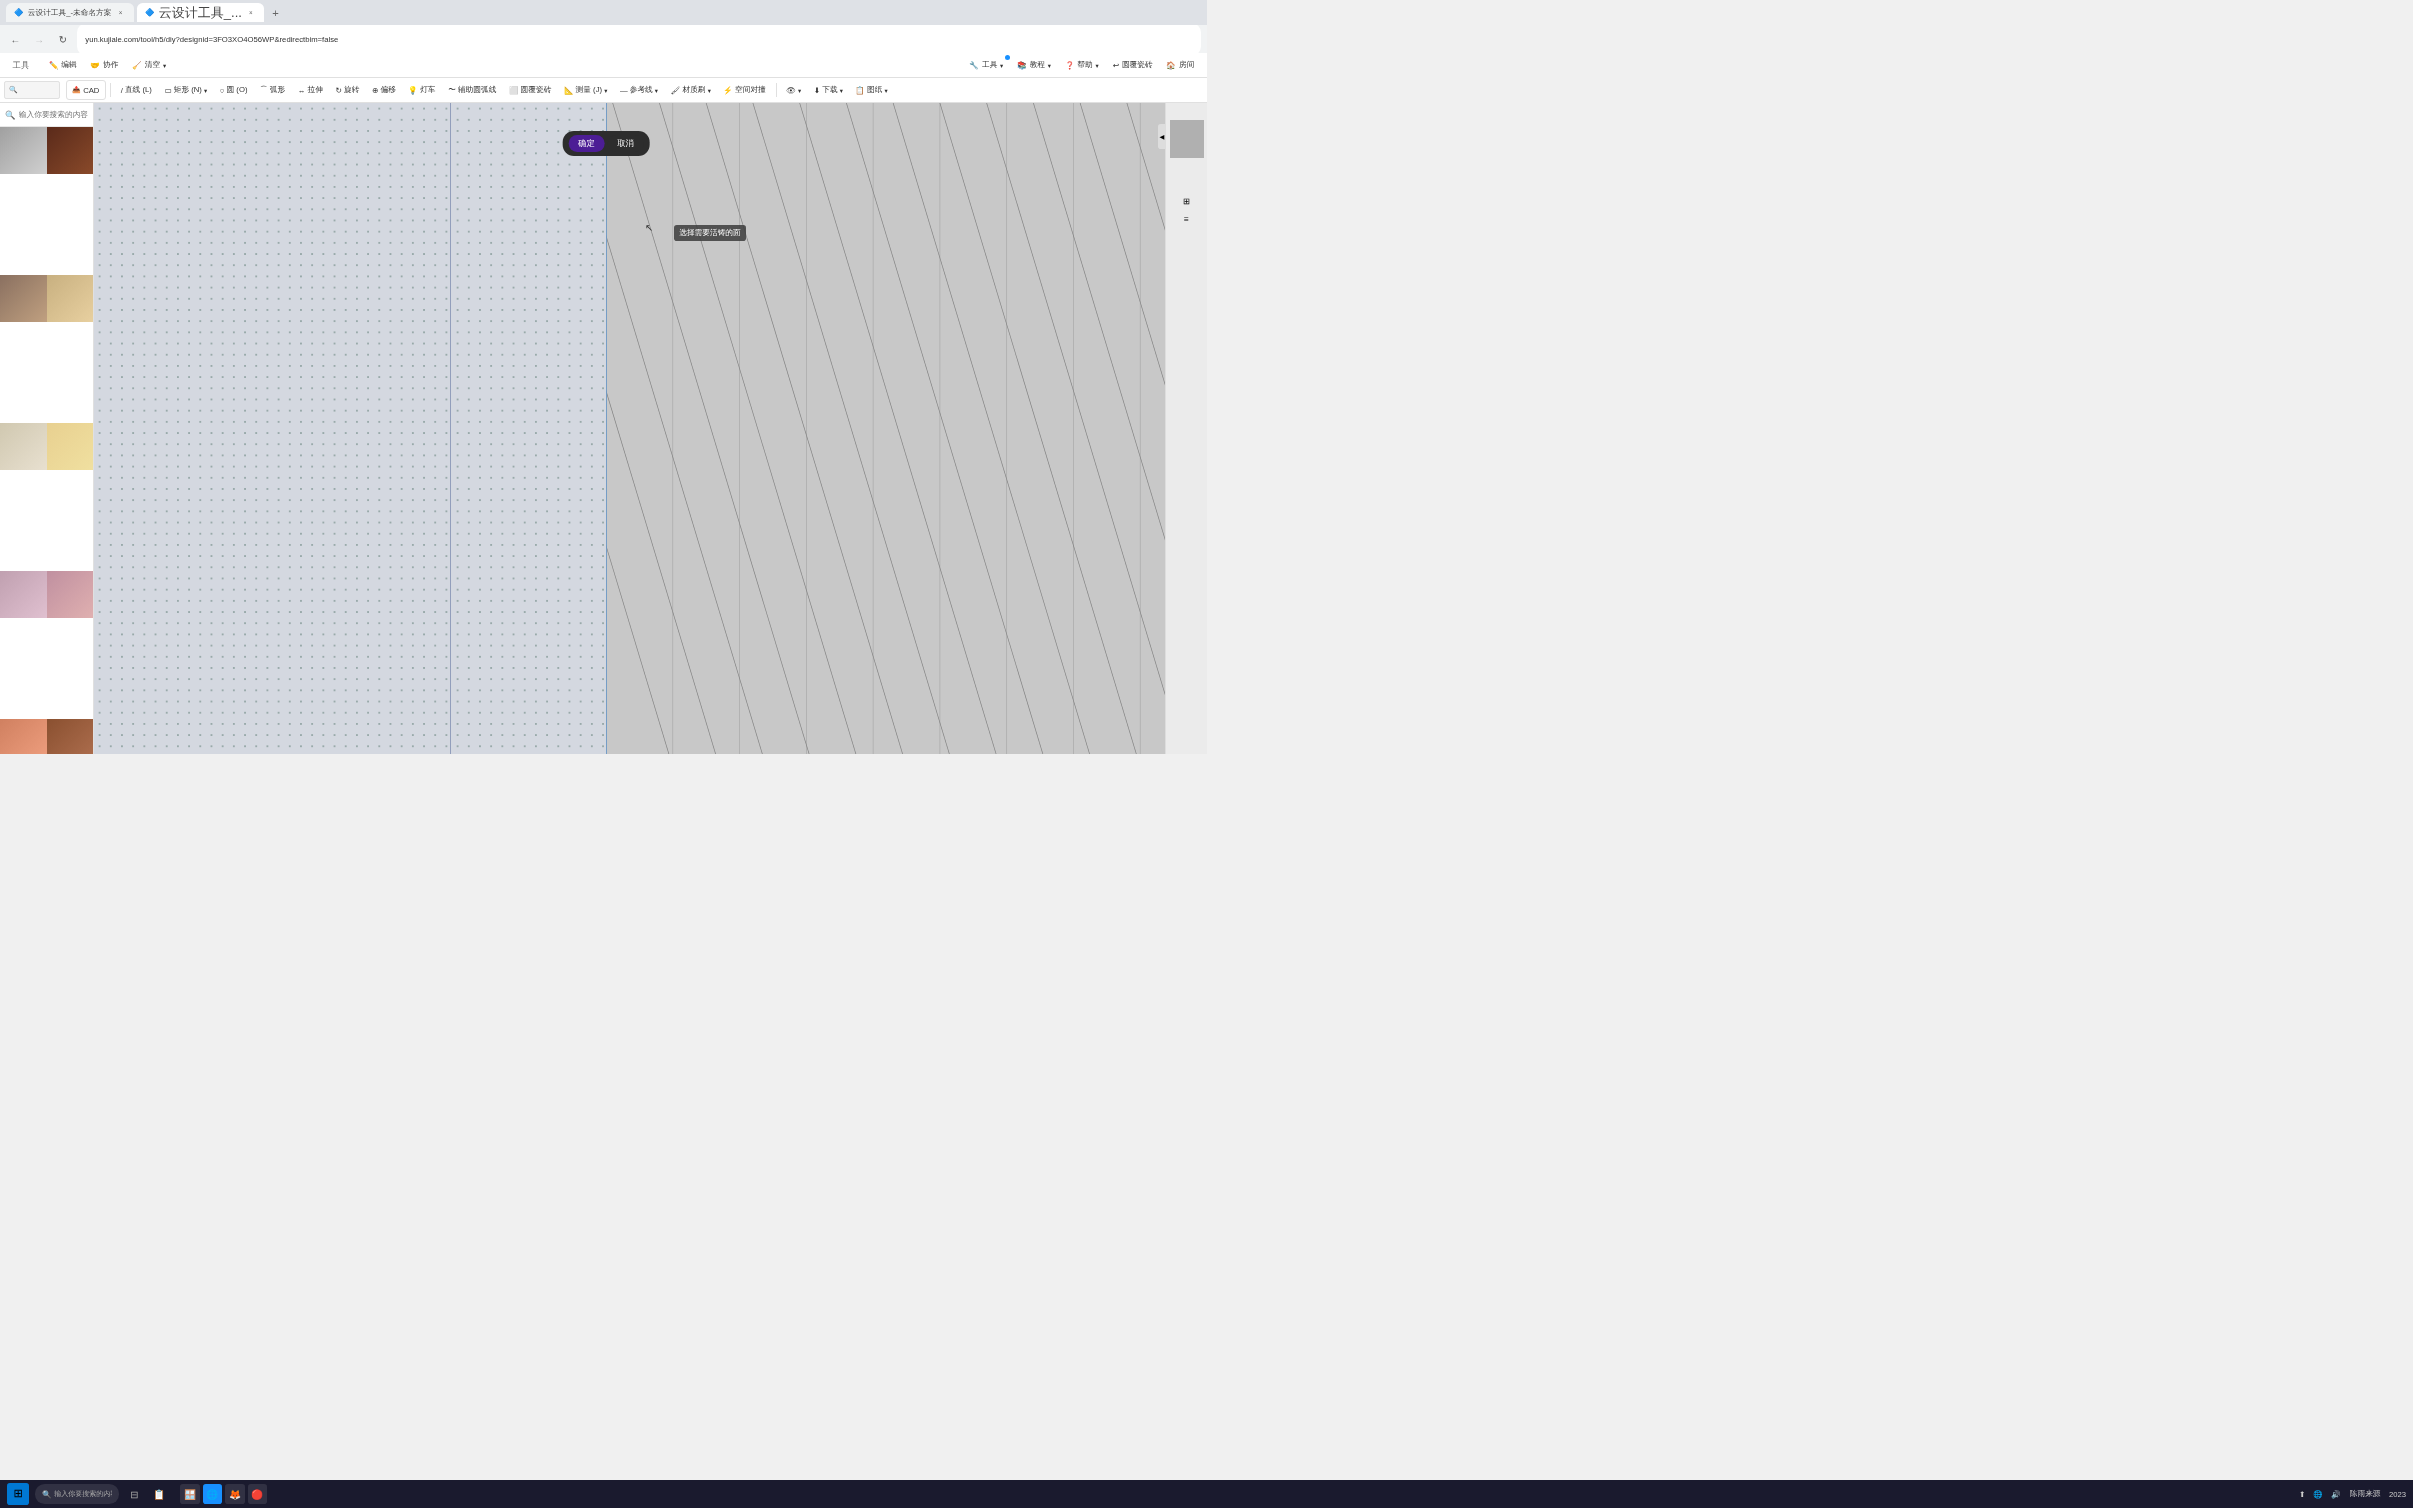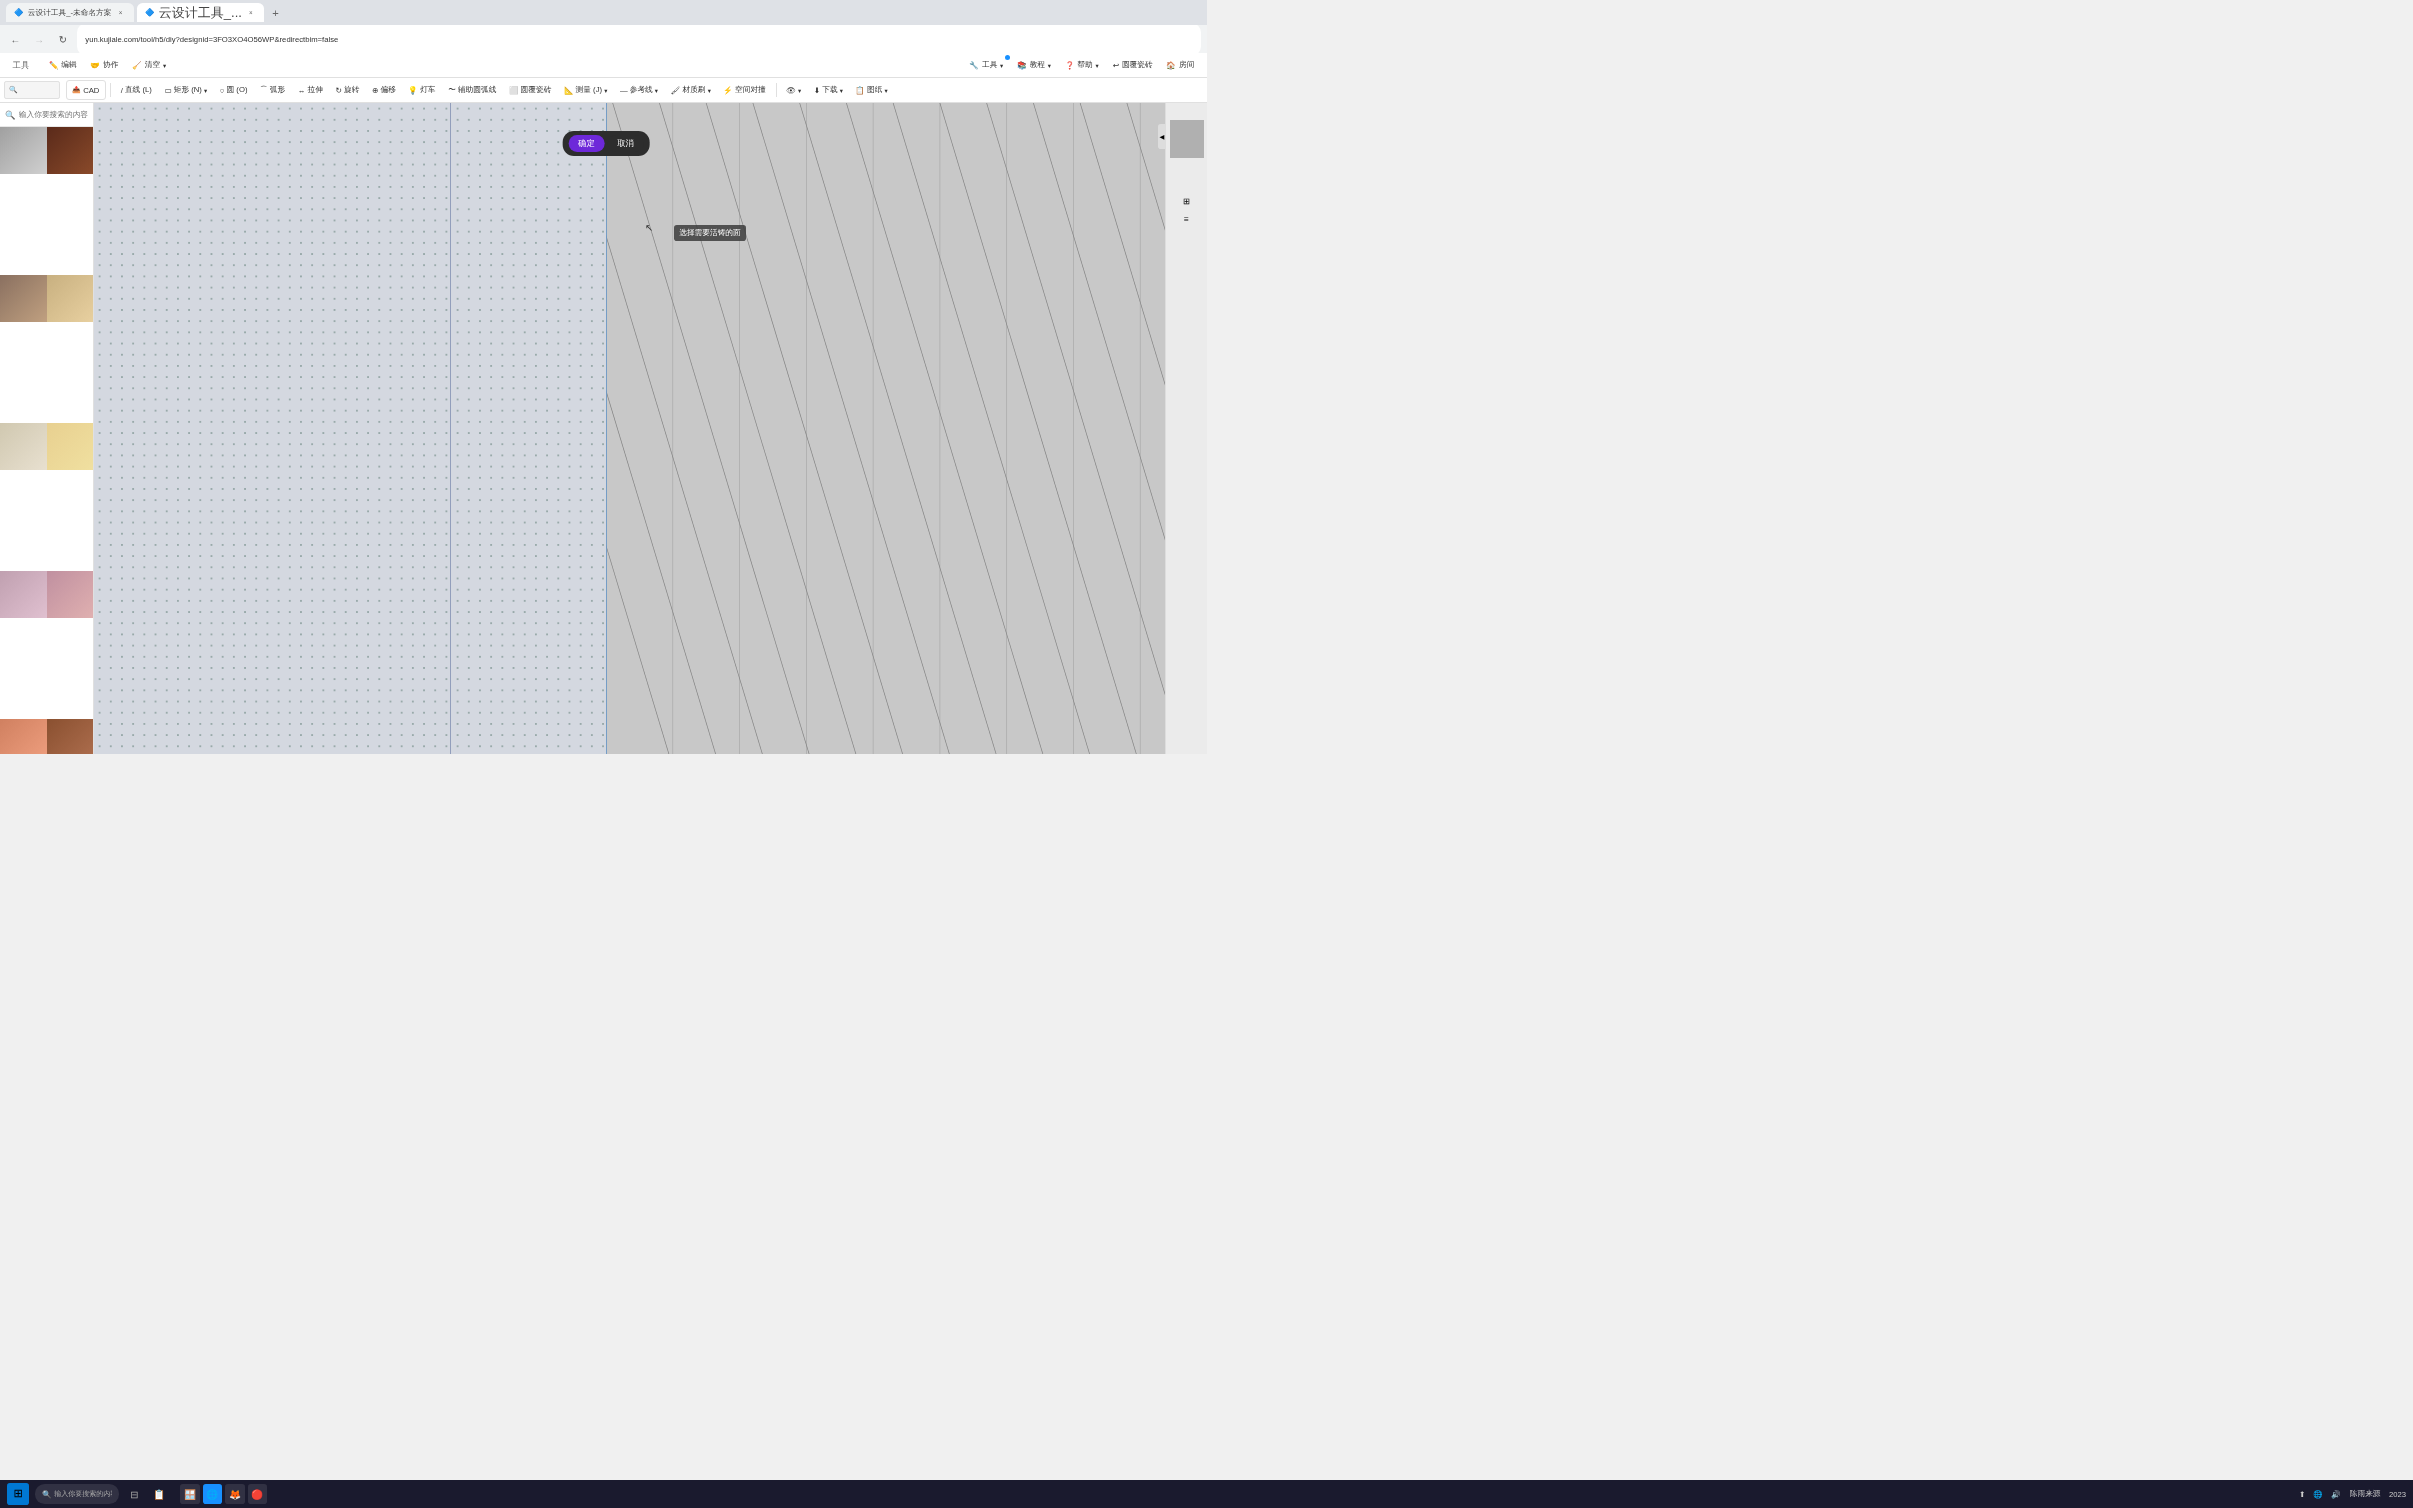--- a/index.html
+++ b/index.html
@@ -328,21 +328,21 @@
     .confirm-btn {
       height: 17px;
       padding: 0 9.8px;
       border-radius: 8.4px;
       font-size: 8.4px;
       cursor: pointer;
       display: flex;
       align-items: center;
     }
     .confirm-btn.ok {
-      background: #6d28d9;
+      background: #4c1d95;
       color: #fff;
     }
     .confirm-btn.cancel {
       background: #2d2d2d;
       color: #fff;
     }
 
     
     .tooltip-box {
       position: absolute;

